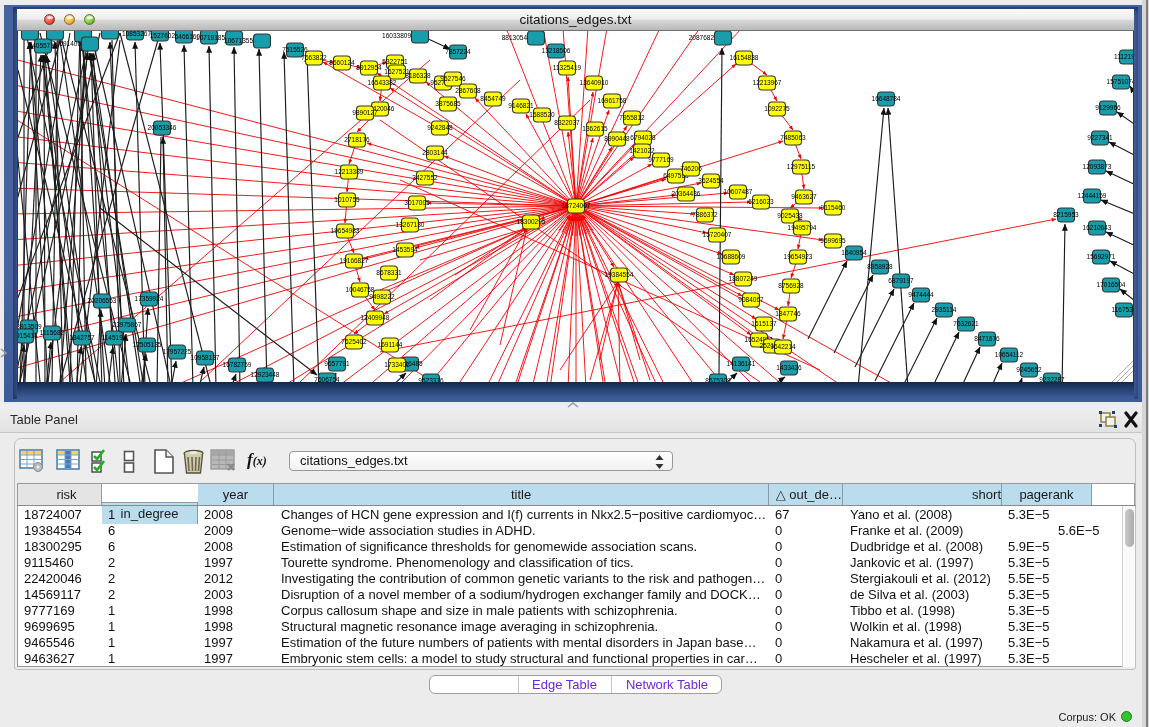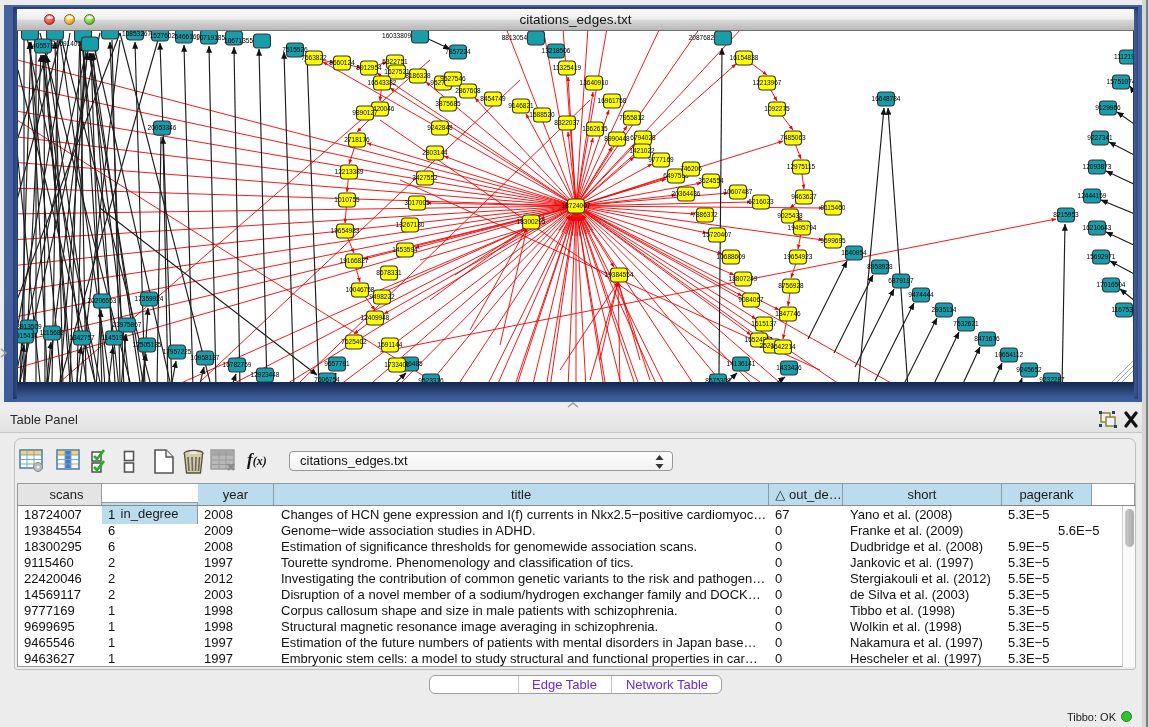--- a/index.html
+++ b/index.html
@@ -670,26 +670,26 @@
     <div id="combo">citations_edges.txt
       <svg width="9" height="14" viewBox="0 0 9 14" style="position:absolute;right:8px;top:3px;">
           <path d="M4.5 0 L8.5 5 L0.5 5 z" fill="#333"></path>
           <path d="M4.5 14 L8.5 9 L0.5 9 z" fill="#333"></path>
         </svg>
     </div>
 
   </div>
 
   <div id="grid"></div>
-  <div class="hcell hgray" style="left:18px; width:84px; padding-left:14px;">scans</div>
+  <div class="hcell hgray" style="left:18px; width:84px; padding-left:14px;">risk</div>
   <div class="hcell" style="left:102px; width:96px;margin-top:19px;">in_degree</div>
   <div class="hcell" style="left:198px; width:76px;">year</div>
   <div class="hcell" style="left:274px; width:495px;">title</div>
-  <div class="hcell" style="left:769px; width:74px; text-align:center; padding-left:6px;">△ out_de…</div>
-  <div class="hcell" style="left:843px; width:159px;">short</div>
+  <div class="hcell" style="left:769px; width:74px; text-align:right; padding-left:6px;">△ out_de…</div>
+  <div class="hcell" style="left:843px; width:159px;text-align:right;">short</div>
   <div class="hcell" style="left:1002px; width:90px;">pagerank</div>
   <div id="hdrline"></div>
   <div class="trow" style="top:506px;">
 <span style="left:24px;">18724007</span>
       <span style="left:108px;">1</span>
       <span style="left:204px;">2008</span>
       <span style="left:281px;">Changes of HCN gene expression and I(f) currents in Nkx2.5−positive cardiomyoc…</span>
       <span style="left:775px;">67</span>
       <span style="left:850px;">Yano et al. (2008)</span>
       <span style="left:1008px;">5.3E−5</span>
@@ -779,20 +779,20 @@
       <div id="vthumb"></div>
     </div>
 
   <div id="tabs">
     <div class="seg sel" style="left:0; width:88px;margin-top:20px;">Node Table</div>
     <div class="seg" style="left:88px; width:93px;">Edge Table</div>
     <div class="seg" style="left:181px; width:112px;">Network Table</div>
     <div class="sep" style="left:88px;"></div>
       <div class="sep" style="left:181px;"></div>
   </div>
-  <div id="mem">Tibbo: OK</div>
+  <div id="mem">Corpus: OK</div>
   <div id="memdot"></div>
   <div id="rstrip">
       <div class="d"></div>
     </div>
   <svg width="8" height="14" viewBox="0 0 8 14" style="position:absolute;left:0px;top:346px;">
       <path d="M1 3 L6 7 L1 11" fill="none" stroke="#9a9a9a" stroke-width="1.6"></path>
     </svg>
 </div>
 </body></html>

